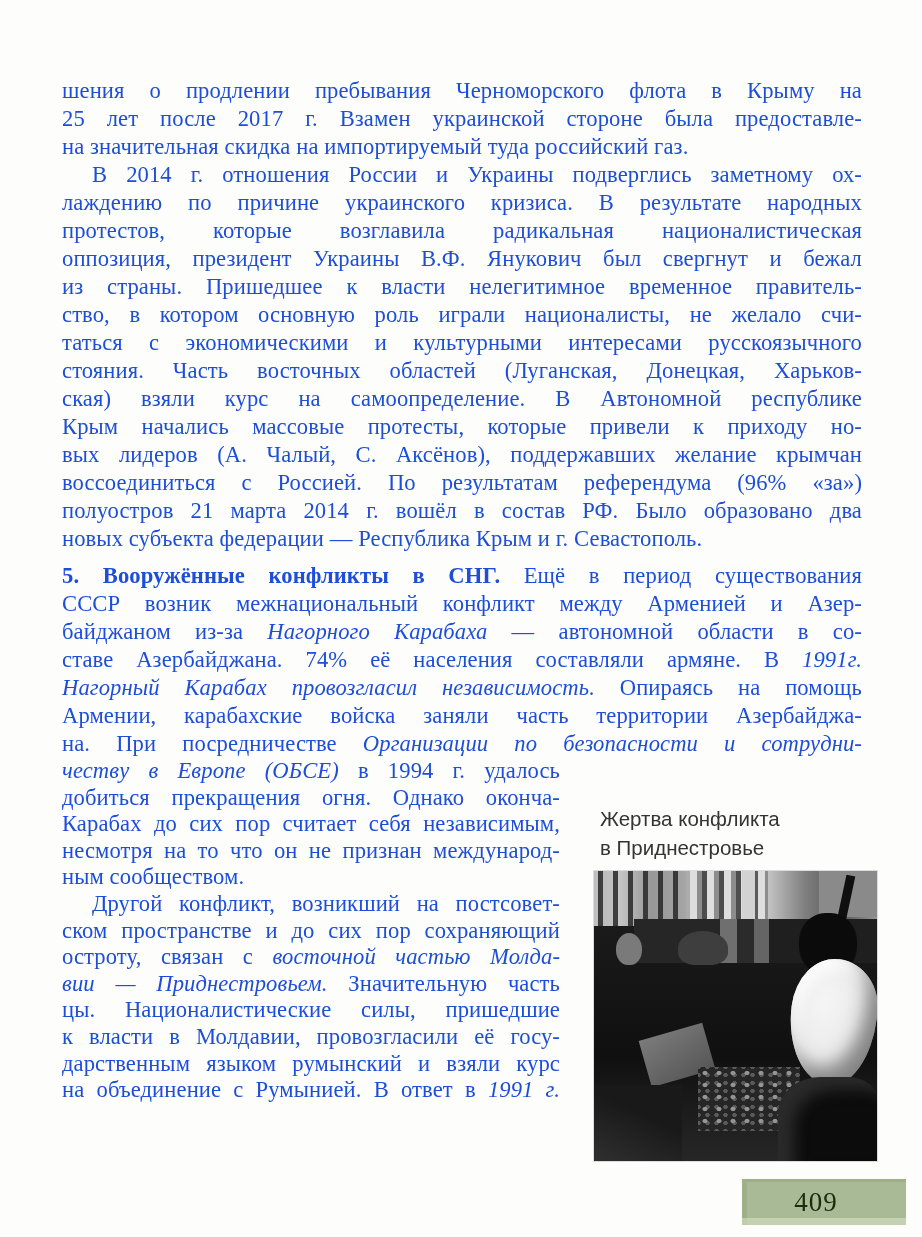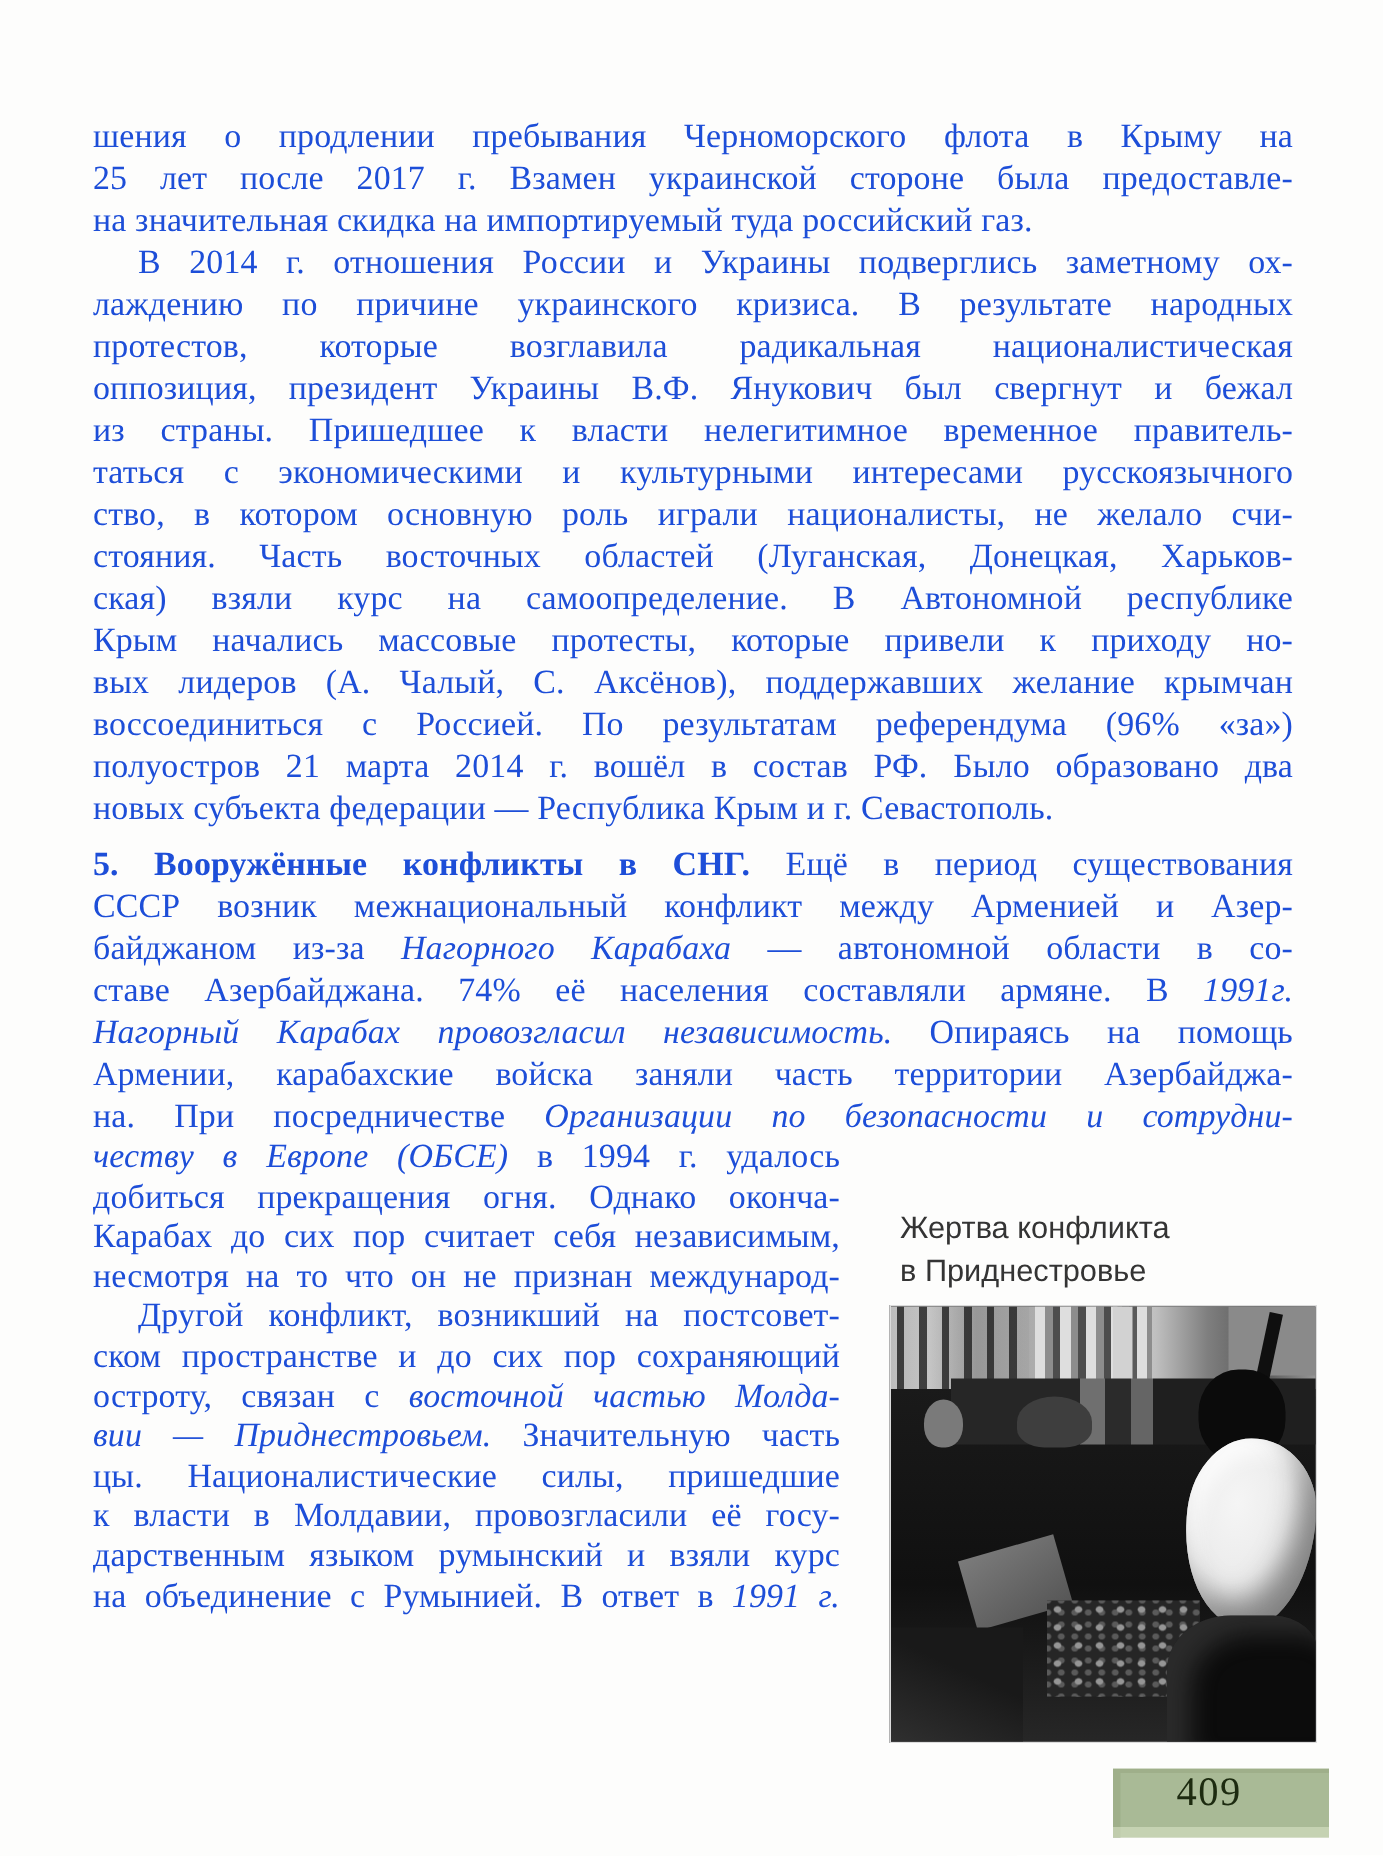--- a/index.html
+++ b/index.html
@@ -59,24 +59,24 @@
     background:linear-gradient(160deg,#7b7b7b,#555555); transform:rotate(-16deg); }
   .ph-rubble { left:104px; top:196px; width:102px; height:64px; background-color:#262626;
     background-image:radial-gradient(#959595 2px, transparent 3px), radial-gradient(#5a5a5a 2px, transparent 2.6px);
     background-size:14px 12px, 9px 8px; background-position:0 0, 5px 4px; }
   .ph-brfig { left:184px; top:206px; width:101px; height:86px; background:#0c0c0c;
     border-radius:42% 30% 0 0; box-shadow:inset 16px 12px 16px rgba(115,115,115,.3); }
   .ph-lstreak { left:0; top:214px; width:88px; height:78px;
     background:linear-gradient(25deg,#303030 0%,#191919 60%); }
 
   .pagenum-box {
-    position:absolute; left:742px; top:1179px; width:144px; height:46px;
+    position:absolute; left:742px; top:1179px; width:164px; height:46px;
     background:#a9ba96;
     box-shadow:inset 0 -7px 0 rgba(226,233,205,.5), inset 5px 3px 0 rgba(140,156,118,.35);
-    display:flex; align-items:flex-start; justify-content:center;
+    display:flex; align-items:center; justify-content:center;
   }
   .pagenum-box span {
     font-family:"Liberation Serif", serif; font-size:27px; color:#1d2b10;
     letter-spacing:1px; padding-right:16px;
   }
 </style>
 </head>
 <body>
 
 <div class="page" data-name="textbook-page" style="background: rgb(253, 253, 252);">
@@ -86,22 +86,22 @@
         <div class="line j" data-name="text-line"><span data-name="text-segment">шения о продлении пребывания Черноморского флота в Крыму на</span></div>
         <div class="line j" data-name="text-line"><span data-name="text-segment">25 лет после 2017 г. Взамен украинской стороне была предоставле-</span></div>
         <div class="line" data-name="text-line"><span data-name="text-segment">на значительная скидка на импортируемый туда российский газ.</span></div>
       </div>
       <div class="para full" data-name="paragraph-2014-crisis">
         <div class="line j indent" data-name="text-line"><span data-name="text-segment">В 2014 г. отношения России и Украины подверглись заметному ох-</span></div>
         <div class="line j" data-name="text-line"><span data-name="text-segment">лаждению по причине украинского кризиса. В результате народных</span></div>
         <div class="line j" data-name="text-line"><span data-name="text-segment">протестов, которые возглавила радикальная националистическая</span></div>
         <div class="line j" data-name="text-line"><span data-name="text-segment">оппозиция, президент Украины В.Ф. Янукович был свергнут и бежал</span></div>
         <div class="line j" data-name="text-line"><span data-name="text-segment">из страны. Пришедшее к власти нелегитимное временное правитель-</span></div>
+        <div class="line j" data-name="text-line"><span data-name="text-segment">ство, в котором основную роль играли националисты, не желало счи-</span></div>
         <div class="line j" data-name="text-line"><span data-name="text-segment">таться с экономическими и культурными интересами русскоязычного</span></div>
-        <div class="line j" data-name="text-line"><span data-name="text-segment">ство, в котором основную роль играли националисты, не желало счи-</span></div>
         <div class="line j" data-name="text-line"><span data-name="text-segment">стояния. Часть восточных областей (Луганская, Донецкая, Харьков-</span></div>
         <div class="line j" data-name="text-line"><span data-name="text-segment">ская) взяли курс на самоопределение. В Автономной республике</span></div>
         <div class="line j" data-name="text-line"><span data-name="text-segment">Крым начались массовые протесты, которые привели к приходу но-</span></div>
         <div class="line j" data-name="text-line"><span data-name="text-segment">вых лидеров (А. Чалый, С. Аксёнов), поддержавших желание крымчан</span></div>
         <div class="line j" data-name="text-line"><span data-name="text-segment">воссоединиться с Россией. По результатам референдума (96% «за»)</span></div>
         <div class="line j" data-name="text-line"><span data-name="text-segment">полуостров 21 марта 2014 г. вошёл в состав РФ. Было образовано два</span></div>
         <div class="line" data-name="text-line"><span data-name="text-segment">новых субъекта федерации — Республика Крым и г. Севастополь.</span></div>
       </div>
       <div class="para full" data-name="paragraph-section5-full">
         <div class="line j" data-name="text-line"><span class="b" data-name="bold-text">5. Вооружённые конфликты в СНГ.</span><span data-name="text-segment"> Ещё в период существования</span></div>
@@ -110,20 +110,21 @@
         <div class="line j" data-name="text-line"><span data-name="text-segment">ставе Азербайджана. 74% её населения составляли армяне. В </span><span class="i" data-name="italic-text">1991г.</span></div>
         <div class="line j" data-name="text-line"><span class="i" data-name="italic-text">Нагорный Карабах провозгласил независимость.</span><span data-name="text-segment"> Опираясь на помощь</span></div>
         <div class="line j" data-name="text-line"><span data-name="text-segment">Армении, карабахские войска заняли часть территории Азербайджа-</span></div>
         <div class="line j" data-name="text-line"><span data-name="text-segment">на. При посредничестве </span><span class="i" data-name="italic-text">Организации по безопасности и сотрудни-</span></div>
       </div>
       <div class="para narrow" data-name="paragraph-section5-narrow">
         <div class="line j" data-name="text-line"><span class="i" data-name="italic-text">честву в Европе (ОБСЕ)</span><span data-name="text-segment"> в 1994 г. удалось</span></div>
         <div class="line j" data-name="text-line"><span data-name="text-segment">добиться прекращения огня. Однако оконча-</span></div>
         <div class="line j" data-name="text-line"><span data-name="text-segment">Карабах до сих пор считает себя независимым,</span></div>
         <div class="line j" data-name="text-line"><span data-name="text-segment">несмотря на то что он не признан международ-</span></div>
+        <div class="line" data-name="text-line"><span data-name="text-segment">ным сообществом.</span></div>
       </div>
       <div class="para narrow" data-name="paragraph-transnistria">
         <div class="line j indent" data-name="text-line"><span data-name="text-segment">Другой конфликт, возникший на постсовет-</span></div>
         <div class="line j" data-name="text-line"><span data-name="text-segment">ском пространстве и до сих пор сохраняющий</span></div>
         <div class="line j" data-name="text-line"><span data-name="text-segment">остроту, связан с </span><span class="i" data-name="italic-text">восточной частью Молда-</span></div>
         <div class="line j" data-name="text-line"><span class="i" data-name="italic-text">вии — Приднестровьем.</span><span data-name="text-segment"> Значительную часть</span></div>
         <div class="line j" data-name="text-line"><span data-name="text-segment">цы. Националистические силы, пришедшие</span></div>
         <div class="line j" data-name="text-line"><span data-name="text-segment">к власти в Молдавии, провозгласили её госу-</span></div>
         <div class="line j" data-name="text-line"><span data-name="text-segment">дарственным языком румынский и взяли курс</span></div>
         <div class="line j" data-name="text-line"><span data-name="text-segment">на объединение с Румынией. В ответ в </span><span class="i" data-name="italic-text">1991 г.</span></div>

